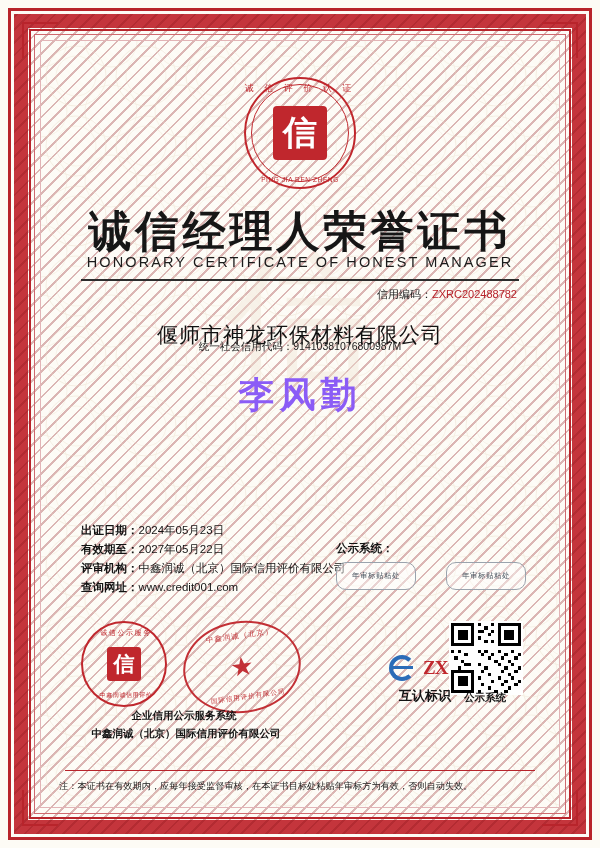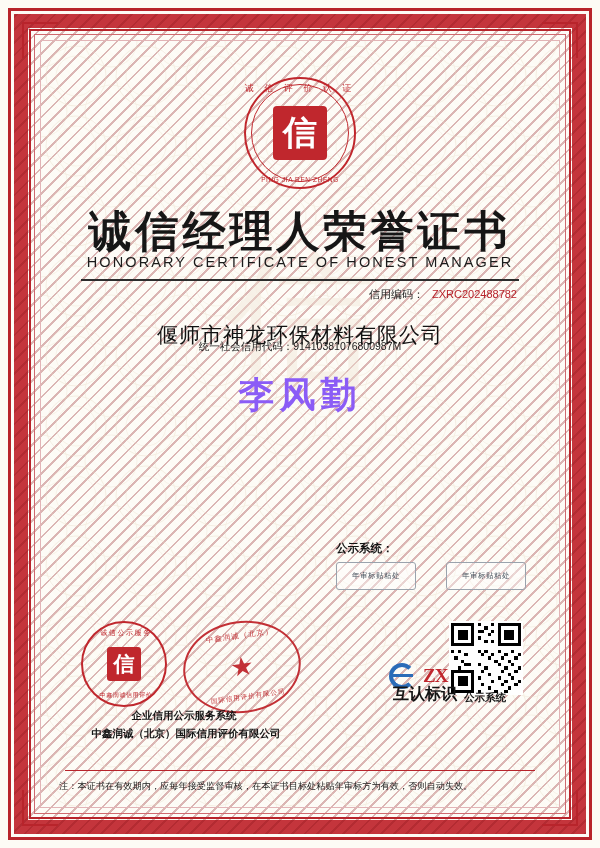--- a/index.html
+++ b/index.html
@@ -190,21 +190,21 @@
 
   
   .credit-row {
     position: absolute;
     top: 246px;
     right: 42px;
     font-size: 11px;
     color: #1b1b1b;
     white-space: nowrap;
   }
-  .credit-row .val { color: #b8242b; margin-left: 8px; }
+  .credit-row .val { color: #b8242b; }
 
   
   .company {
     position: absolute;
     top: 280px;
     left: 0; right: 0;
     text-align: center;
     font-family: "Liberation Serif", serif;
     font-weight: normal;
     font-size: 21px;
@@ -274,21 +274,21 @@
     position: absolute;
     left: 295px;
     top: 521px;
     display: flex;
     gap: 30px;
   }
   .sticker {
     width: 78px;
     height: 26px;
     border: 1px solid #9aa3ad;
-    border-radius: 3px;
+    border-radius: 10px;
     font-size: 7.5px;
     color: #4a5560;
     display: flex;
     align-items: center;
     justify-content: center;
     letter-spacing: 0.5px;
     background: rgba(255,255,255,0.4);
   }
 
   
@@ -362,21 +362,21 @@
     font-size: 10.5px;
     font-weight: bold;
     color: #141414;
     white-space: nowrap;
   }
 
   
   .cezx {
     position: absolute;
     left: 348px;
-    bottom: 70px;
+    bottom: 78px;
     width: 72px; height: 32px; margin-top: 25px;
   }
   .cezx .c {
     position: absolute;
     left: 0; top: 2px;
     width: 26px; height: 26px;
     border: 4px solid #2b6cb8;
     border-radius: 50%;
     border-right-color: transparent;
     box-sizing: border-box;
@@ -408,21 +408,21 @@
     padding: 2px;
     box-sizing: border-box;
   }
 
   .mutual-label {
     position: absolute;
     left: 336px;
     bottom: 58px;
     width: 96px;
     text-align: center;
-    font-size: 16px;
+    font-size: 13px;
     font-weight: bold;
     color: #141414;
   }
   .pub-label {
     position: absolute;
     right: 26px;
     bottom: 58px;
     width: 96px;
     text-align: center;
     font-size: 10.5px;
@@ -495,20 +495,34 @@
 
     <div class="credit-row">
       <span>信用编码：</span><span class="val">ZXRC202488782</span>
     </div>
 
     <div class="company">偃师市神龙环保材料有限公司</div>
     <div class="uscc">统一社会信用代码：91410381076800987M</div>
 
     <div class="person">李风勤</div>
 
+    <div class="details">
+      <div class="row">
+        <span class="label">出证日期：</span><span>2024年05月23日</span>
+      </div>
+      <div class="row">
+        <span class="label">有效期至：</span><span>2027年05月22日</span>
+      </div>
+      <div class="row">
+        <span class="label">评审机构：</span><span>中鑫润诚（北京）国际信用评价有限公司</span>
+      </div>
+      <div class="row">
+        <span class="label">查询网址：</span><span>www.credit001.com</span>
+      </div>
+    </div>
 
     <div class="annual">公示系统：</div>
     <div class="stickers">
       <div class="sticker">年审标贴粘处</div>
       <div class="sticker">年审标贴粘处</div>
     </div>
 
     <div class="bottom-area">
 
       <div class="round-seal" style="left:40px; bottom:56px;">

